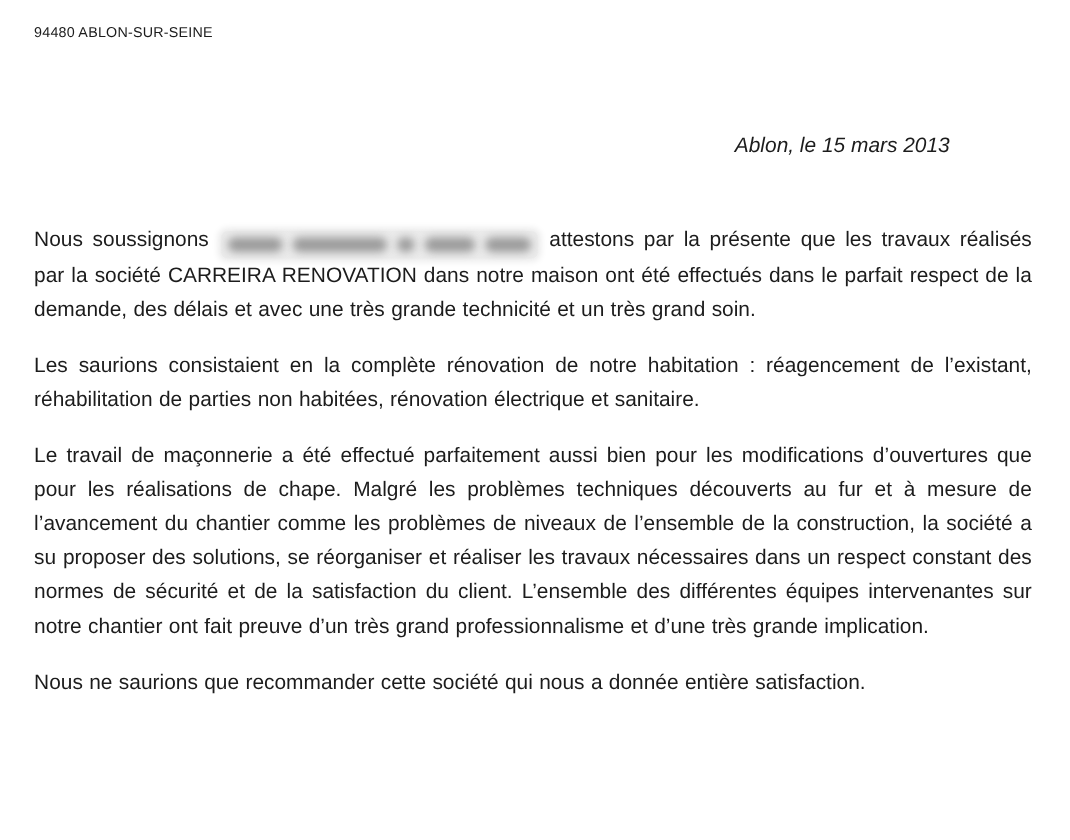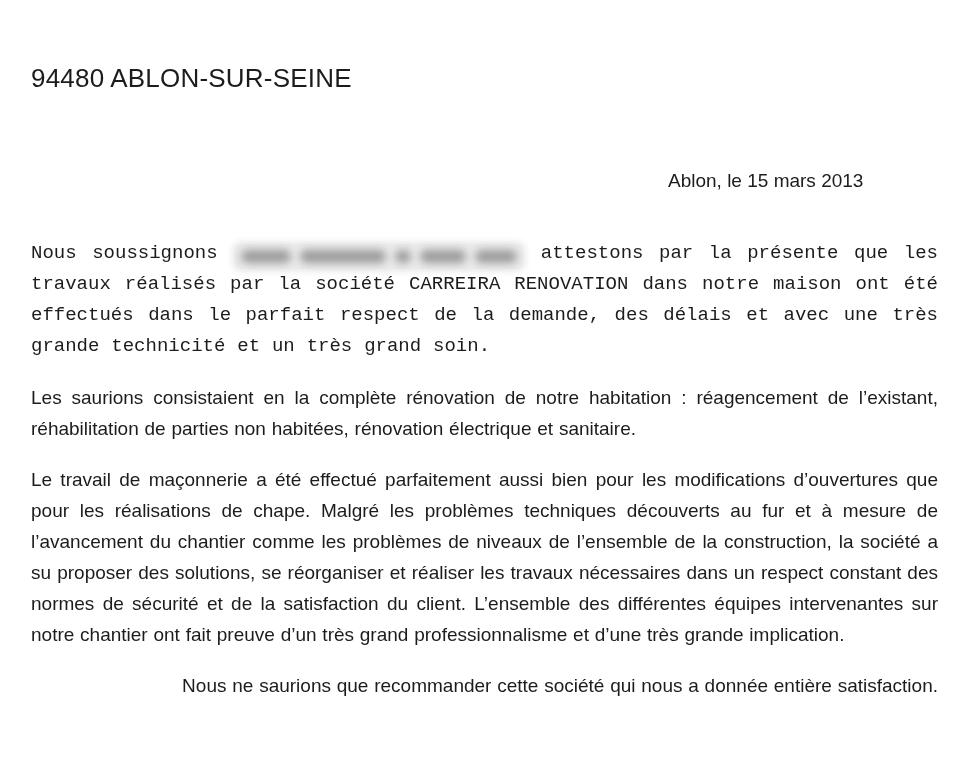--- a/index.html
+++ b/index.html
@@ -15,46 +15,44 @@
     color: #1c1c1c;
   }
   .page {
     box-sizing: border-box;
     width: 973px;
     height: 764px;
     padding: 18px 35px 0 31px;
     background: #ffffff;
   }
   .sender-line {
-    font-size: 26px;
+    font-size: 13px;
     line-height: 24px;
     letter-spacing: 0.2px;
     white-space: nowrap;
-    margin-top: 48px;
   }
   .date-row {
     margin-top: 79px;
     padding-left: 637px;
     font-size: 19px;
     line-height: 24px;
     white-space: nowrap;
+    font-style: italic;
   }
   .para {
     font-size: 19px;
     line-height: 31px;
     margin: 0 0 20px 0;
     word-spacing: 0.5px;
-    text-align: right;
   }
   .justify {
     text-align: justify;
   }
   .para-first {
-    margin-top: 45px;
-    font-family: Liberation Mono, monospace;
+    margin-top: 58px;
   }
   
   .redaction {
     display: inline-flex;
     align-items: center;
     box-sizing: border-box;
     width: 288px;
     height: 25px;
     padding: 0 6px;
     margin: 0 2px;

